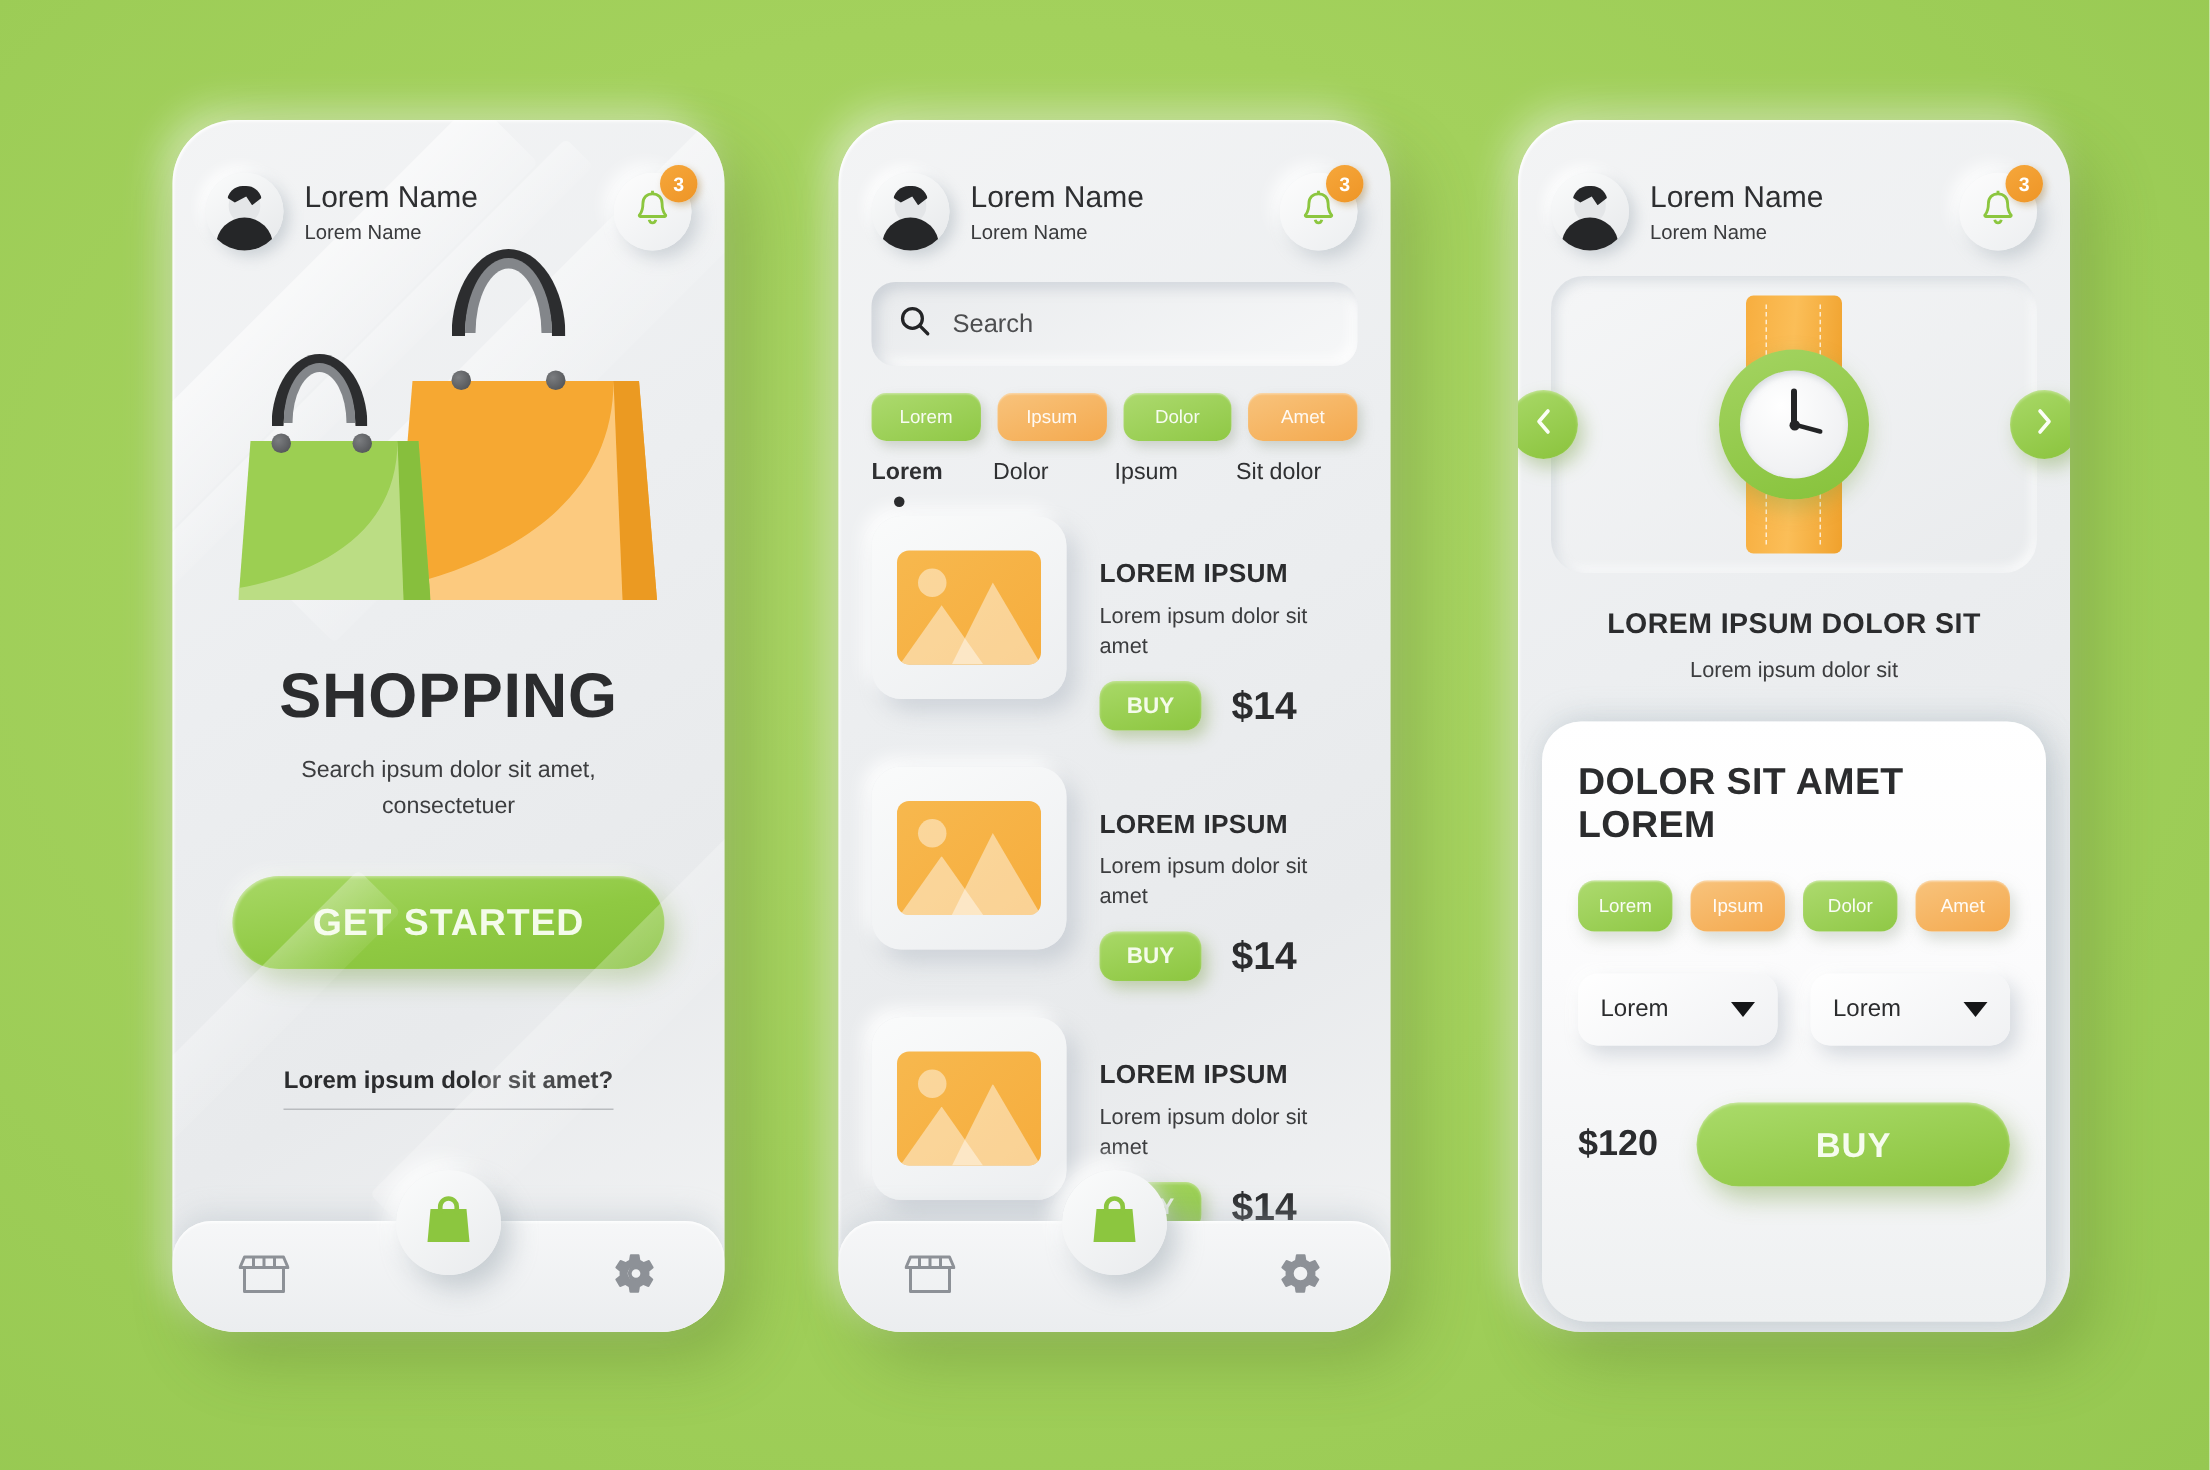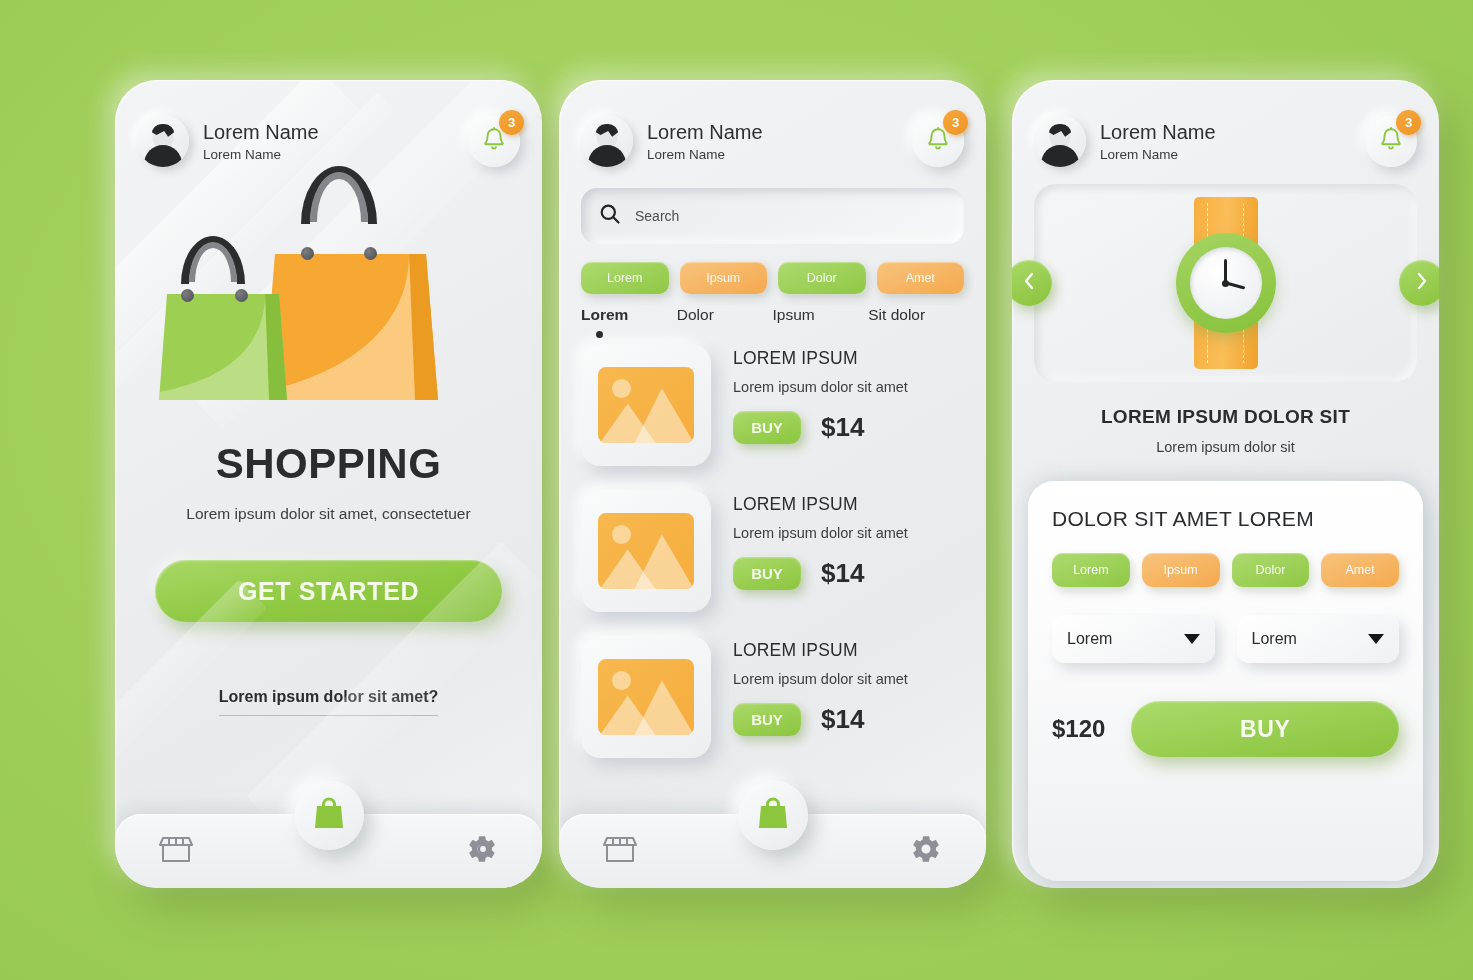--- a/index.html
+++ b/index.html
@@ -11,21 +11,21 @@
   body {
     background: radial-gradient(ellipse at 45% 40%, #aad565 0%, #a3d15c 45%, #96c851 100%);
     position: relative;
   }
 
   .stage { position: absolute; inset: 0; }
 
   
   .phone {
     position: absolute;
-    width: 427px; height: 808px;
+    width: 368px; height: 808px;
     top: 80px;
     border-radius: 42px;
     background: linear-gradient(150deg, #f3f4f5 0%, #eceef0 40%, #e8eaec 70%, #f2f3f4 100%);
     box-shadow:
       16px 20px 42px rgba(80,110,40,.30),
       -8px -8px 24px rgba(255,255,255,.45),
       inset 1px 1px 2px rgba(255,255,255,.9);
     overflow: hidden;
   }
   #phone1 { left: 115px; }
@@ -143,21 +143,21 @@
     cursor: pointer; z-index: 4;
   }
 
   
   .searchbar {
     margin: 12px 22px 0 22px; height: 56px; border-radius: 16px;
     background: linear-gradient(150deg,#e9ebed,#f6f7f8);
     box-shadow: inset 4px 4px 9px rgba(168,178,188,.45), inset -4px -4px 9px rgba(255,255,255,.95);
     display: flex; align-items: center; padding: 0 18px; gap: 14px;
   }
-  .search-ph { font-size: 14px; color: #4d4e50; }
+  .search-ph { font-size: 17px; color: #4d4e50; }
 
   .chips { display: flex; gap: 11px; padding: 18px 22px 0 22px; }
   .chip {
     flex: 1; height: 32px; border-radius: 10px;
     display: flex; align-items: center; justify-content: center;
     font-size: 12.5px; color: rgba(255,255,255,.92);
     cursor: pointer;
     box-shadow: 3px 4px 8px rgba(150,160,140,.38), inset 0 1px 1px rgba(255,255,255,.35);
   }
   .chip.green  { background: linear-gradient(160deg,#adda6f,#8fc845); }
@@ -196,21 +196,21 @@
     position: absolute; left: 2%; bottom: 0; width: 58%; height: 52%;
     background: rgba(255,255,255,.45);
     clip-path: polygon(50% 0, 100% 100%, 0 100%);
   }
   .ph-img .mt2 {
     position: absolute; right: 0%; bottom: 0; width: 62%; height: 72%;
     background: rgba(255,255,255,.45);
     clip-path: polygon(46% 0, 100% 100%, 0 100%);
   }
   .pinfo { flex: 1; padding-top: 4px; }
-  .ptitle { font-size: 17.5px; font-weight: normal; color: #2b2c2e; letter-spacing: .2px; }
+  .ptitle { font-size: 17.5px; font-weight: bold; color: #2b2c2e; letter-spacing: .2px; margin-top: 24px; }
   .pdesc { font-size: 14.5px; color: #3c3d3f; line-height: 1.35; margin-top: 9px; }
   .pbuyrow { display: flex; align-items: center; gap: 20px; margin-top: 13px; }
   .btn-buy-sm {
     width: 68px; height: 33px; border-radius: 11px;
     display:flex; align-items:center; justify-content:center;
     background: linear-gradient(165deg,#a9d968,#8cc63f);
     color: #f4fbea; font-size: 15px; font-weight: bold;
     box-shadow: 4px 5px 10px rgba(130,165,80,.42), inset 0 1px 2px rgba(255,255,255,.35);
     cursor: pointer;
   }
@@ -266,21 +266,21 @@
   .s3-title { text-align:center; font-size: 19px; font-weight: bold; color: #2b2c2e; margin-top: 24px; letter-spacing:.3px; }
   .s3-sub { text-align:center; font-size: 14.5px; color: #3c3d3f; margin-top: 11px; }
 
   .detailcard {
     margin: 26px 16px 0 16px; border-radius: 26px 26px 30px 30px;
     background: linear-gradient(180deg,#ffffff 0%, #fbfbfc 42%, #eef0f1 100%);
     box-shadow: 0 -4px 18px rgba(170,182,192,.35), 8px 10px 22px rgba(150,165,175,.32);
     padding: 26px 24px 24px 24px;
     min-height: 400px;
   }
-  .d-title { font-size: 21px; font-weight: normal; color: #2b2c2e; letter-spacing:.3px; }
+  .d-title { font-size: 25px; font-weight: bold; color: #2b2c2e; letter-spacing:.3px; }
   .d-chips { display: flex; gap: 12px; margin-top: 22px; }
   .d-chip {
     flex: 1; height: 34px; border-radius: 11px;
     display:flex; align-items:center; justify-content:center;
     font-size: 12.5px; color: rgba(255,255,255,.95); cursor: pointer;
     box-shadow: 3px 5px 10px rgba(150,160,140,.35), inset 0 1px 1px rgba(255,255,255,.35);
   }
   .d-chip.green  { background: linear-gradient(160deg,#adda6f,#8fc845); }
   .d-chip.orange { background: linear-gradient(160deg,#f8c37c,#f4a94e); }
   .d-desc { font-size: 15.5px; color: #2f3032; line-height: 1.68; margin-top: 24px; }
@@ -367,21 +367,21 @@
           <path d="M106 30 C106 90 56 118 0 128 L0 136 L110 136 L106 30 Z" fill="#c5e295" opacity=".75"></path>
         </svg>
         <div class="bag-handle" style="left:22px;top:-28px;width:64px;height:48px;border-color:#2c2d2f;border-width:8px;"></div>
         <div class="bag-handle" style="left:30px;top:-22px;width:48px;height:40px;border-color:#83868a;border-width:6px;"></div>
         <div class="knob" style="left:22px;top:25px;"></div>
         <div class="knob" style="left:76px;top:25px;"></div>
       </div>
     </div>
 
     <div class="s1-title">SHOPPING</div>
-    <div class="s1-sub">Lorem ipsum dolor sit amet, consectetuer</div>
+    <div class="s1-sub">Search ipsum dolor sit amet, consectetuer</div>
     <div class="btn-primary">GET STARTED</div>
     <div class="s1-link-wrap">
       <span class="s1-link">Lorem ipsum dolor sit amet?</span>
     </div>
 
     <div class="navbar">
       <span>
         <svg width="34" height="30" viewBox="0 0 34 30" fill="none" stroke="#8d9197" stroke-width="2" stroke-linejoin="round">
           <path d="M4 4h26l3 7H1z"></path>
             <path d="M4 11v16h26V11"></path>

